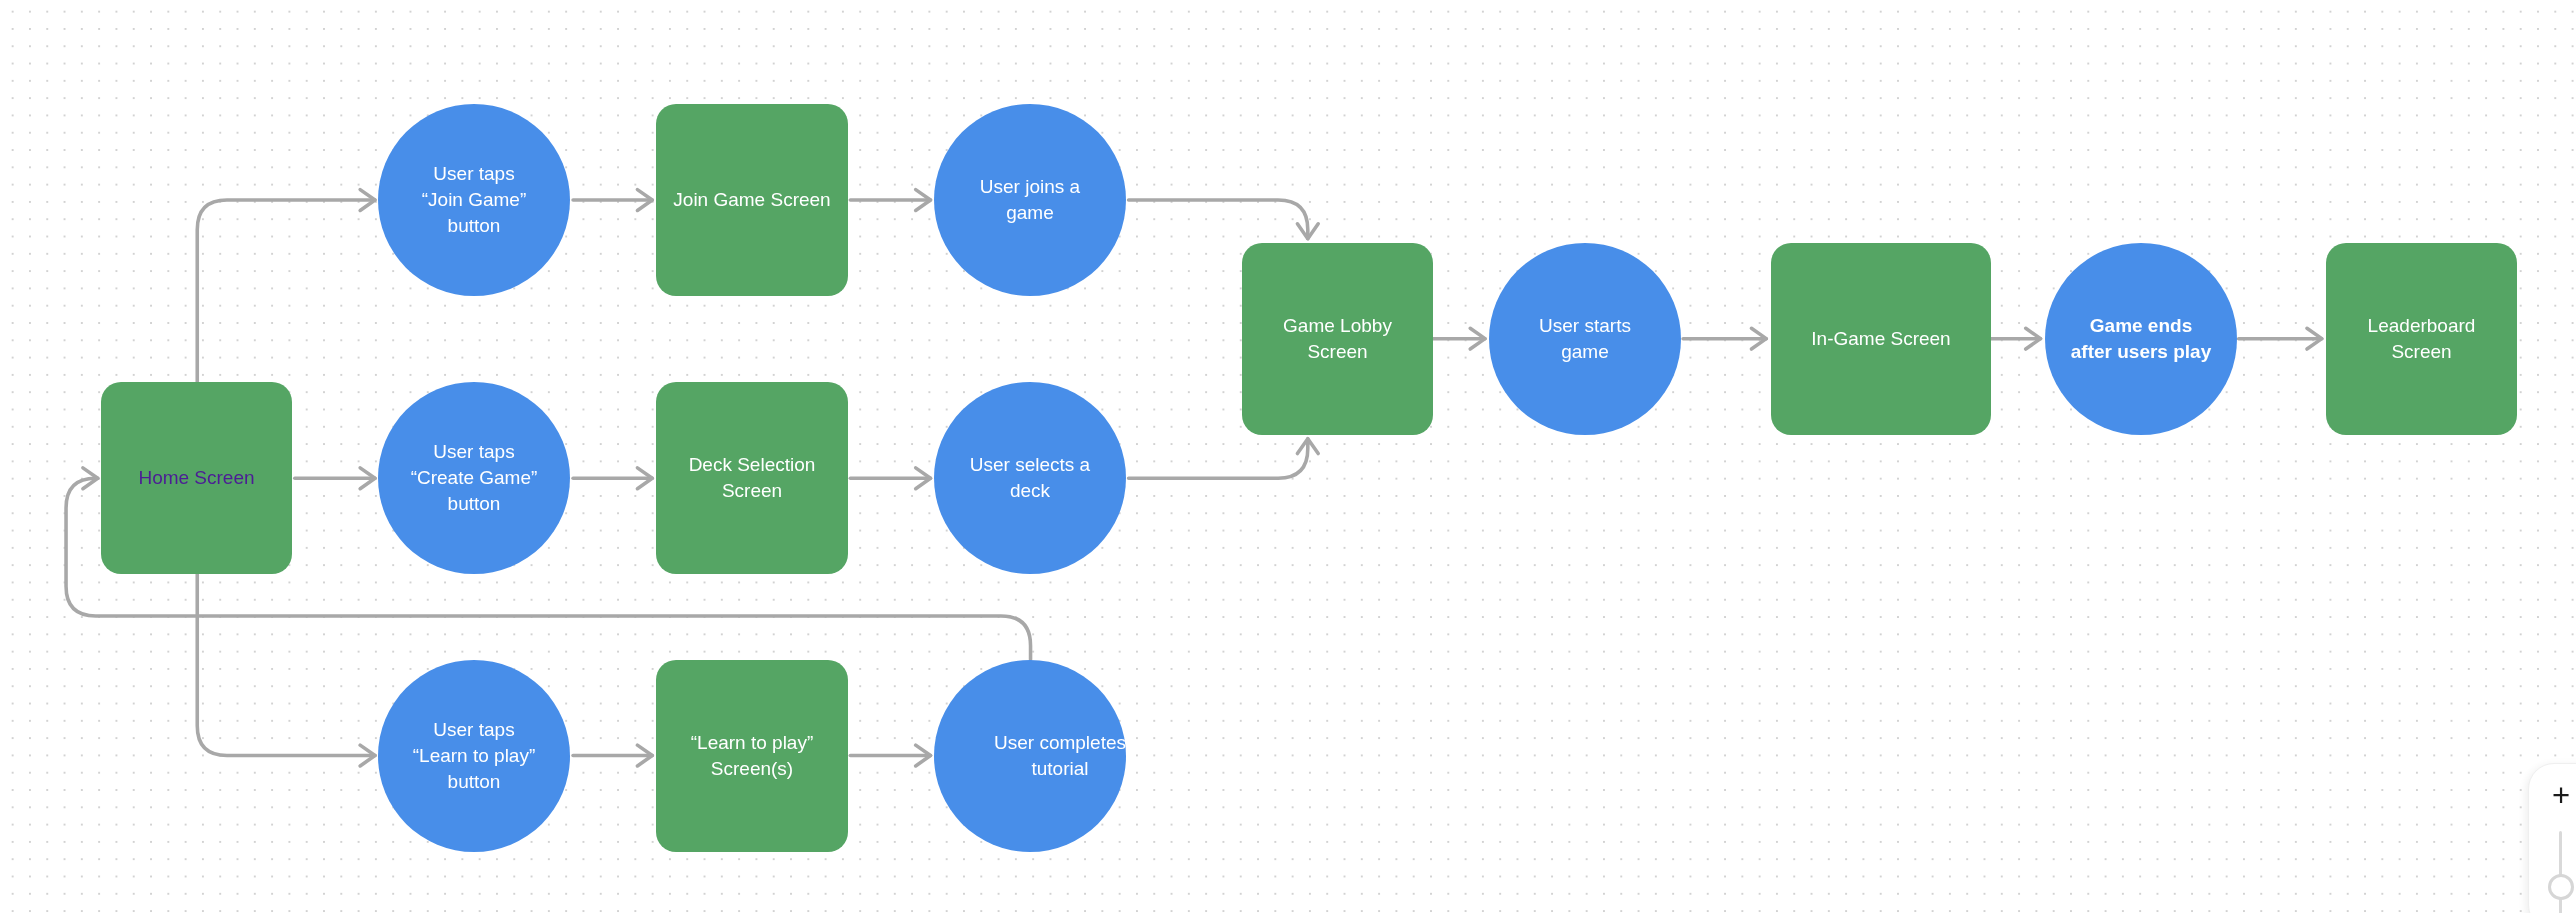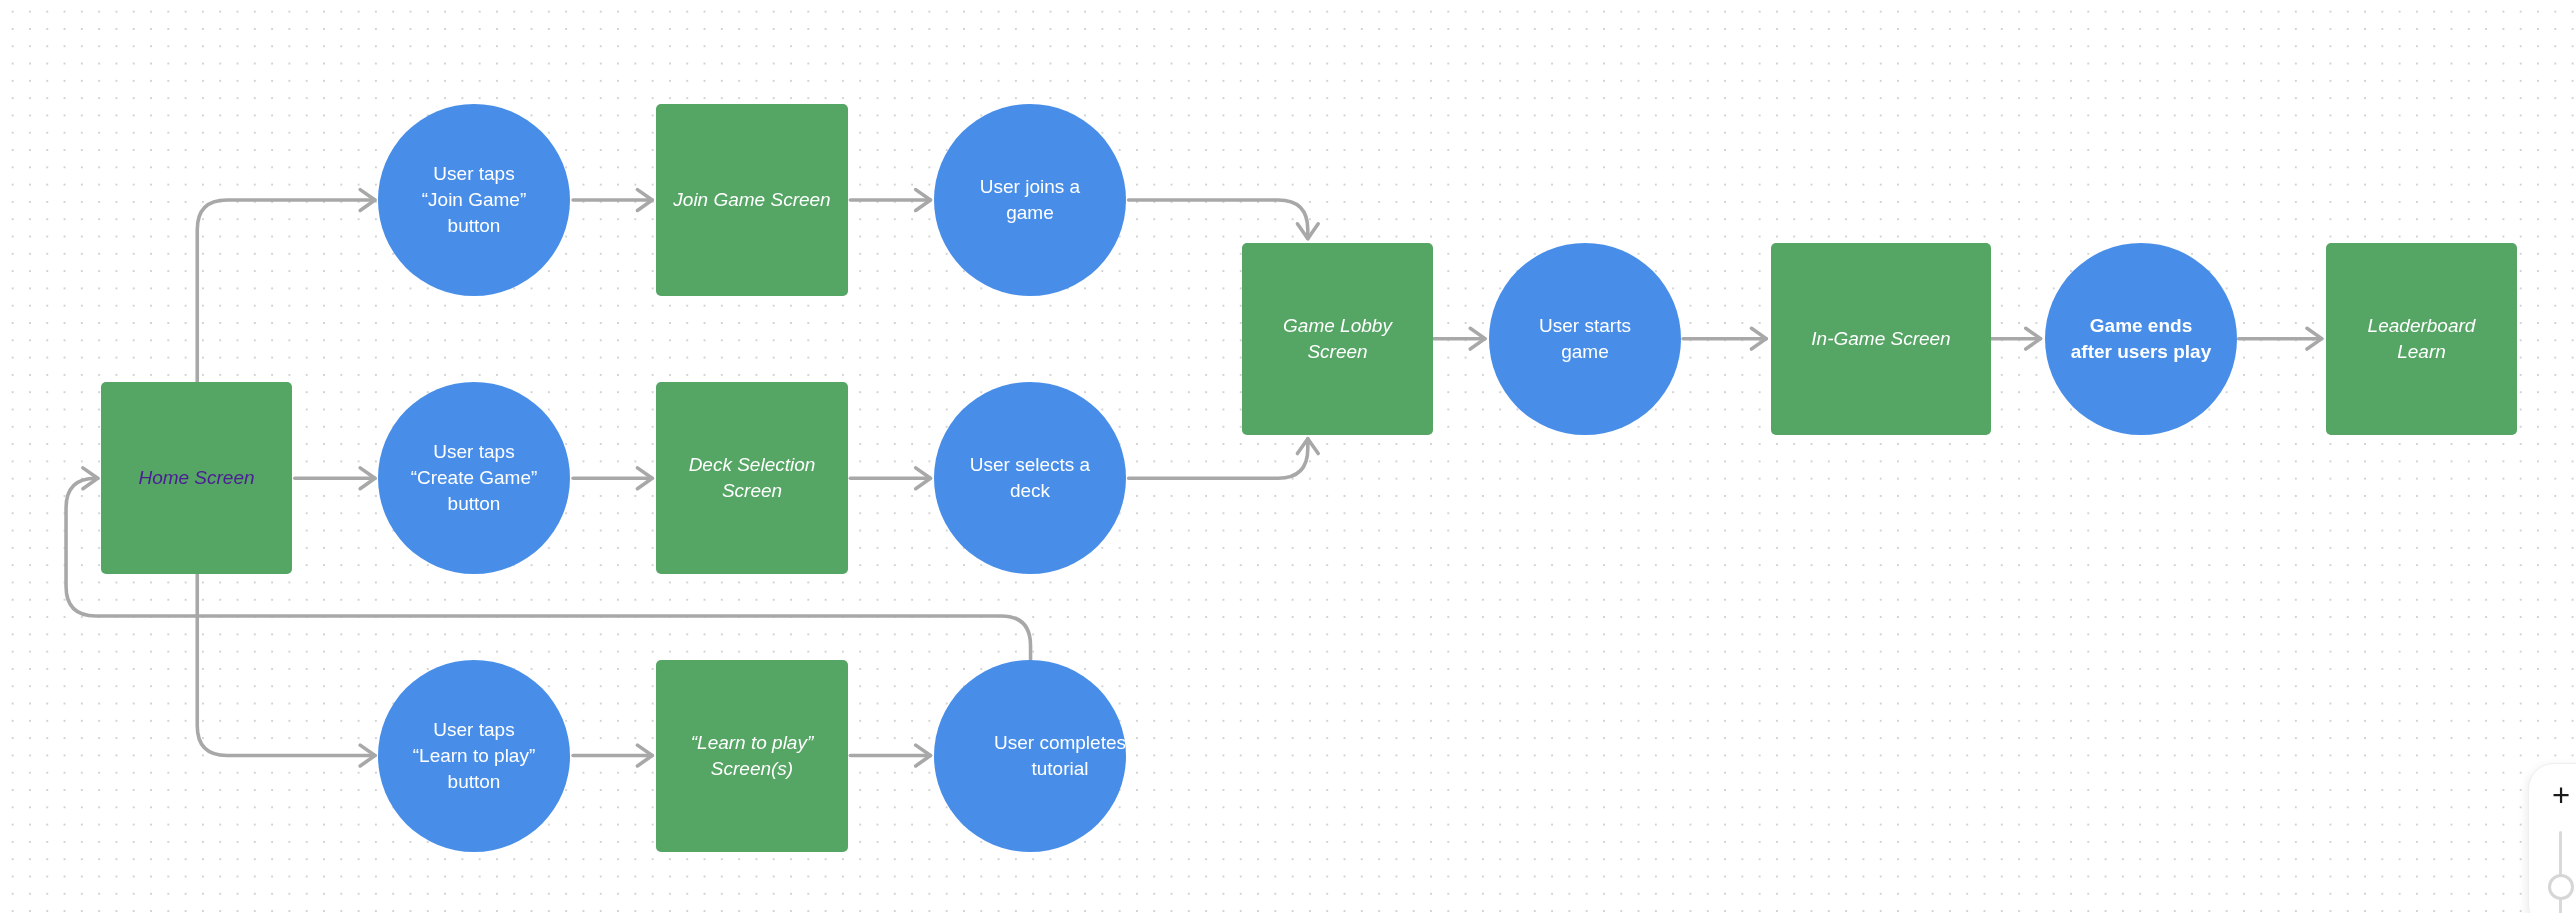--- a/index.html
+++ b/index.html
@@ -32,21 +32,21 @@
     stroke-linecap: round;
     stroke-linejoin: round;
   }
   .node {
     position: absolute;
     display: flex;
     align-items: center;
     justify-content: center;
     box-sizing: border-box;
   }
-  .node.rect { border-radius: 5px; font-style: italic; }
+  .node.rect { border-radius: 20px; }
   .node.circle { border-radius: 50%; }
   .node .label {
     color: #ffffff;
     font-size: 19px;
     line-height: 26px;
     text-align: center;
     white-space: pre-line;
     max-width: 178px;
     user-select: none;
   }
@@ -182,21 +182,21 @@
       </div>
       <div class="node rect" style="left: 1771px; top: 243px; width: 220px; height: 192px; background: rgb(85, 165, 100);">
         <div class="label" style="color: rgb(255, 255, 255);">In-Game Screen</div>
       </div>
       <div class="node circle" style="left: 2045px; top: 243px; width: 192px; height: 192px; background: rgb(72, 142, 233);">
         <div class="label" style="color: rgb(255, 255, 255); font-weight: bold;">Game ends
 after users play</div>
       </div>
       <div class="node rect" style="left: 2326px; top: 243px; width: 191px; height: 192px; background: rgb(85, 165, 100);">
         <div class="label" style="color: rgb(255, 255, 255);">Leaderboard
-Learn</div>
+Screen</div>
       </div>
     </div>
 
   <div class="zoom-toolbar">
     <div class="zoom-plus">+</div>
     <div class="zoom-slider-track"></div>
     <div class="zoom-slider-knob"></div>
   </div>
 
 </div>

